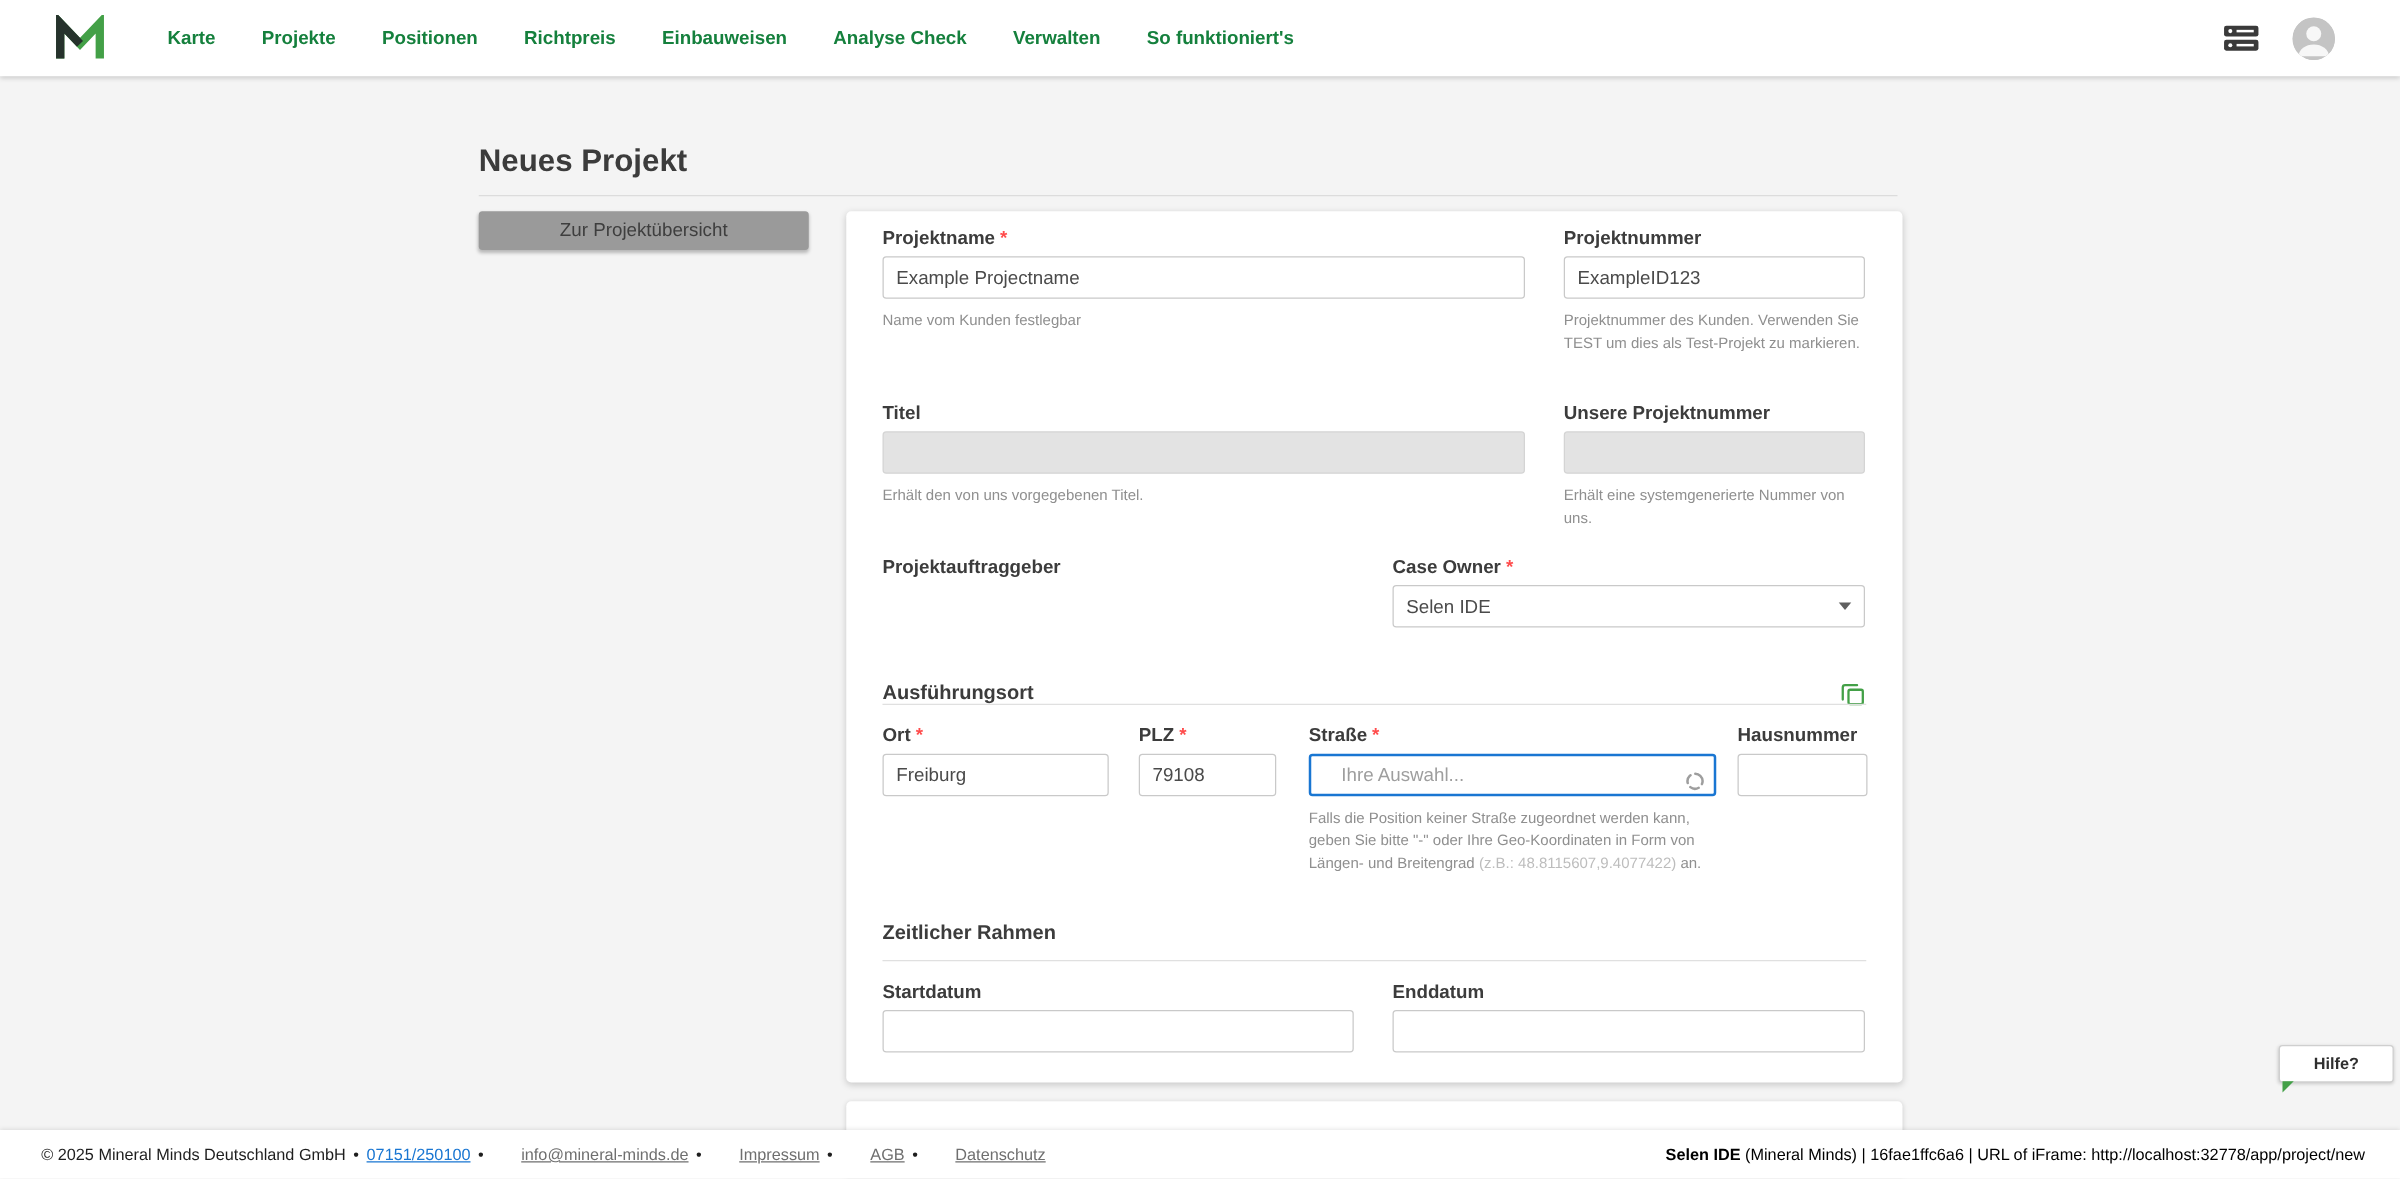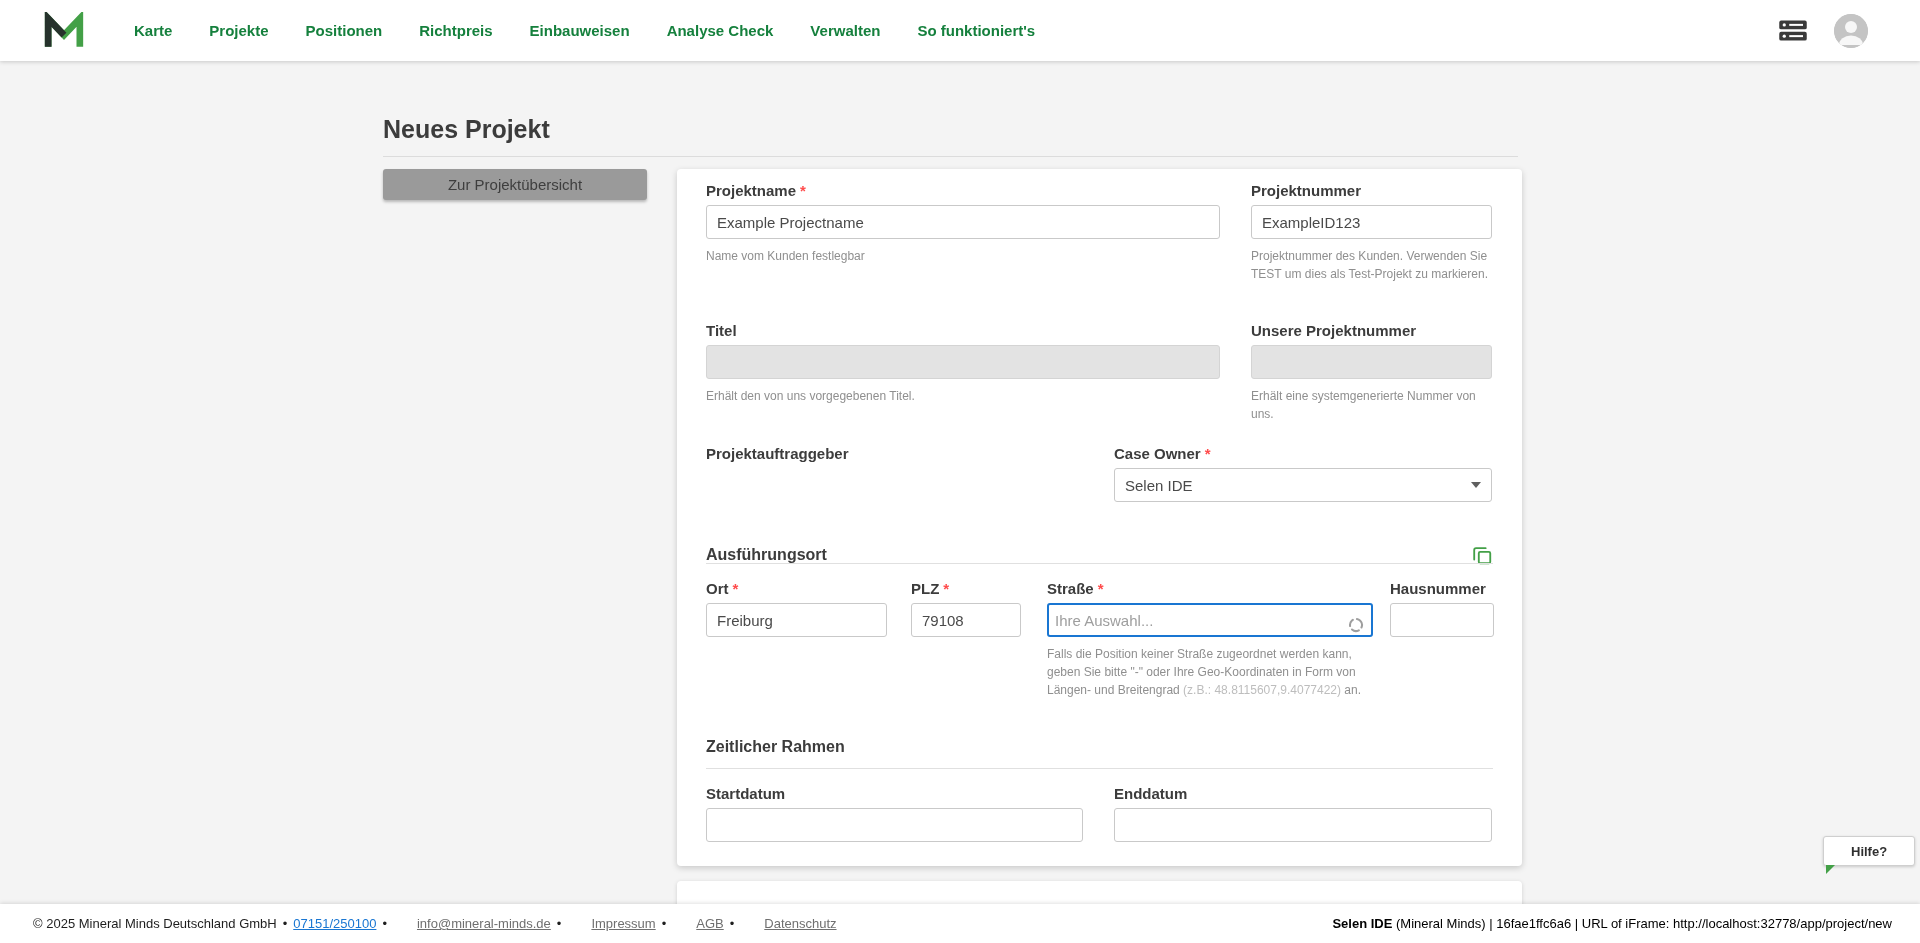--- a/index.html
+++ b/index.html
@@ -44,21 +44,21 @@
   .field { position:absolute; }
   .flabel { display:block; font-size:15px; font-weight:700; color:#3c3c3c; line-height:18px; }
   .req { color:#ff4c4c; margin-left:4px; font-weight:700; }
   .finput {
     margin-top:5px; display:block; width:100%; height:34px; border:1px solid #c9c9c9;
     border-radius:3px; background:#fff; padding:0 10px; font-family:inherit; font-size:15px;
     color:#4a4a4a; outline:none;
   }
   .finput::placeholder { color:#9e9e9e; }
   .finput[disabled] { background:#e3e3e3; border-color:#d4d4d4; }
-  .finput.focus { border:2px solid #1976d2; padding:0 6px; }
+  .finput.focus { border:2px solid #1976d2; padding:0 24px; }
   .fhelper { margin-top:8px; font-size:12px; color:#8f8f8f; line-height:18px; }
   .dim { color:#bdbdbd; }
   .input-wrap { position:relative; }
   .spinner { position:absolute; right:9px; top:14px; }
 
   .fselect {
     margin-top:5px; height:34px; border:1px solid #c9c9c9; border-radius:3px; background:#fff;
     display:flex; align-items:center; justify-content:space-between; padding:0 10px;
     font-size:15px; color:#4a4a4a; cursor:pointer;
   }

